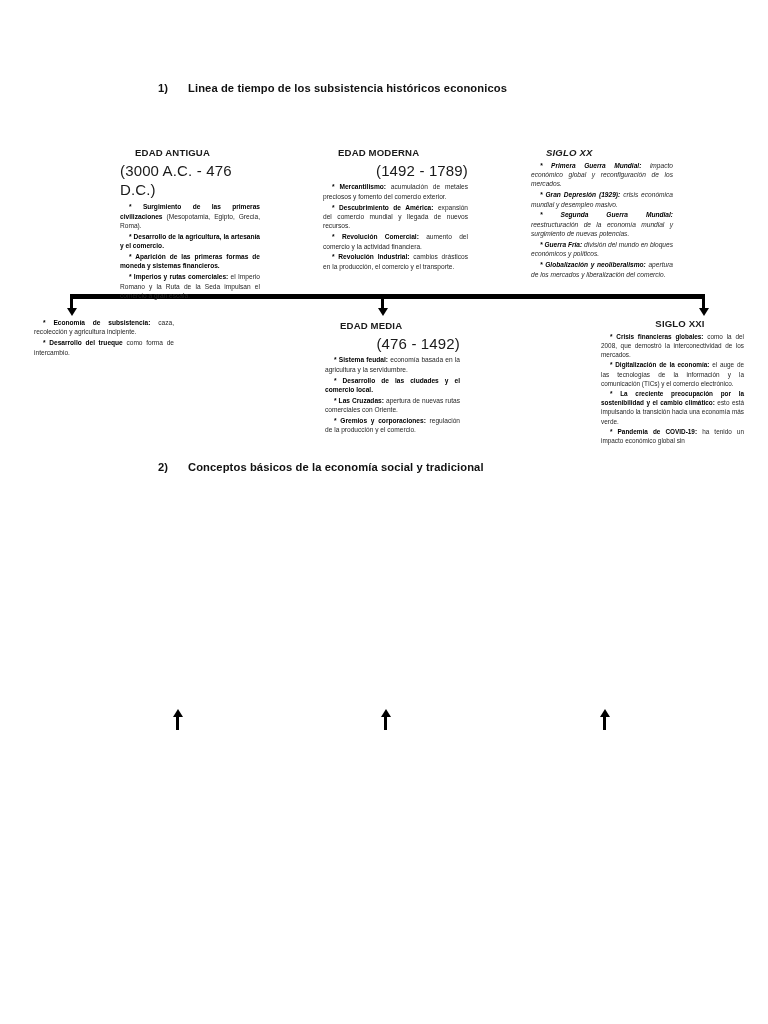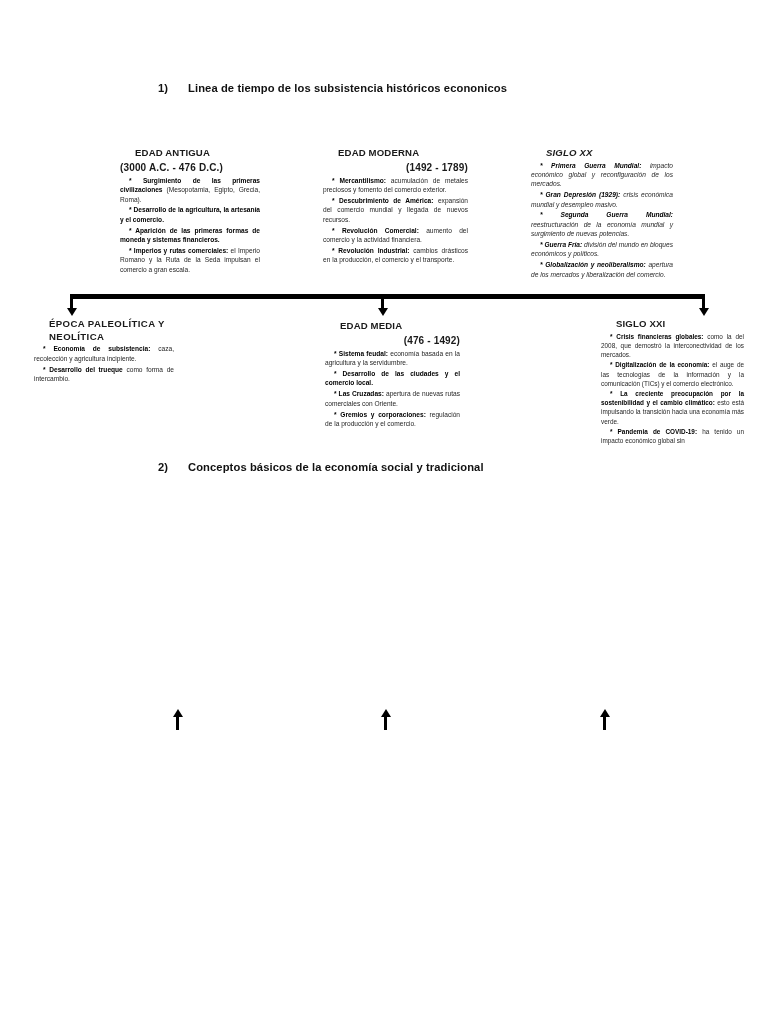--- a/index.html
+++ b/index.html
@@ -94,22 +94,22 @@
   .block .b-title {
     font-size: 9.6px;
     font-weight: bold;
     line-height: 1.32;
     margin-bottom: 1px;
     letter-spacing: .15px;
     padding-left: 15px;
   }
   .block .b-title.center { }
   .block .b-years {
-    font-size: 10px;
-    font-weight: bold;
+    font-size: 15px;
+    font-weight: normal;
     line-height: 1.32;
     margin-bottom: 2px;
     letter-spacing: .15px;
   }
   .block .b-years.center { text-align: right; }
 
   .block ul {
     margin: 0;
     padding: 0;
     list-style: none;
@@ -133,21 +133,21 @@
   #block-moderna  { left: 323px; top: 147px; width: 145px; }
   #block-sigloxx  { left: 531px; top: 147px; width: 142px; font-style: italic; }
   #block-paleo    { left:  34px; top: 318px; width: 140px; }
   #block-media    { left: 325px; top: 320px; width: 135px; }
   #block-sigloxxi { left: 601px; top: 318px; width: 143px; }
 
   #block-antigua .b-title,
   #block-antigua .b-years,
   #block-paleo   .b-title { text-align: left; }
 
-  #block-sigloxxi .b-title { text-align: left; }
+  #block-sigloxxi .b-title { text-align: center; }
   #block-sigloxxi li { font-size: 6.4px; }
 
   #block-paleo .b-title { letter-spacing: .4px; }
 </style>
 </head>
 <body>
 
 <div class="page">
 
   <div class="heading" id="heading-1">
@@ -206,21 +206,20 @@
     <ul>
       <li><b>* Primera Guerra Mundial:</b><span> impacto económico global y reconfiguración de los mercados.</span></li>
       <li><b>* Gran Depresión (1929):</b><span> crisis económica mundial y desempleo masivo.</span></li>
       <li><b>* Segunda Guerra Mundial:</b><span> reestructuración de la economía mundial y surgimiento de nuevas potencias.</span></li>
       <li><b>* Guerra Fría:</b><span> división del mundo en bloques económicos y políticos.</span></li>
       <li><b>* Globalización y neoliberalismo:</b><span> apertura de los mercados y liberalización del comercio.</span></li>
     </ul>
   </div>
 
   <div class="block" id="block-paleo">
-    <div class="b-title">ÉPOCA  PALEOLÍTICA Y NEOLÍTICA</div>
     <ul>
       <li><b>* Economía de subsistencia:</b><span> caza, recolección y agricultura incipiente.</span></li>
       <li><b>* Desarrollo del trueque</b><span> como forma de intercambio.</span></li>
     </ul>
   </div>
 
   <div class="block" id="block-media">
     <div class="b-title center">EDAD MEDIA</div>
     <div class="b-years center">(476 - 1492)</div>
     <ul>

